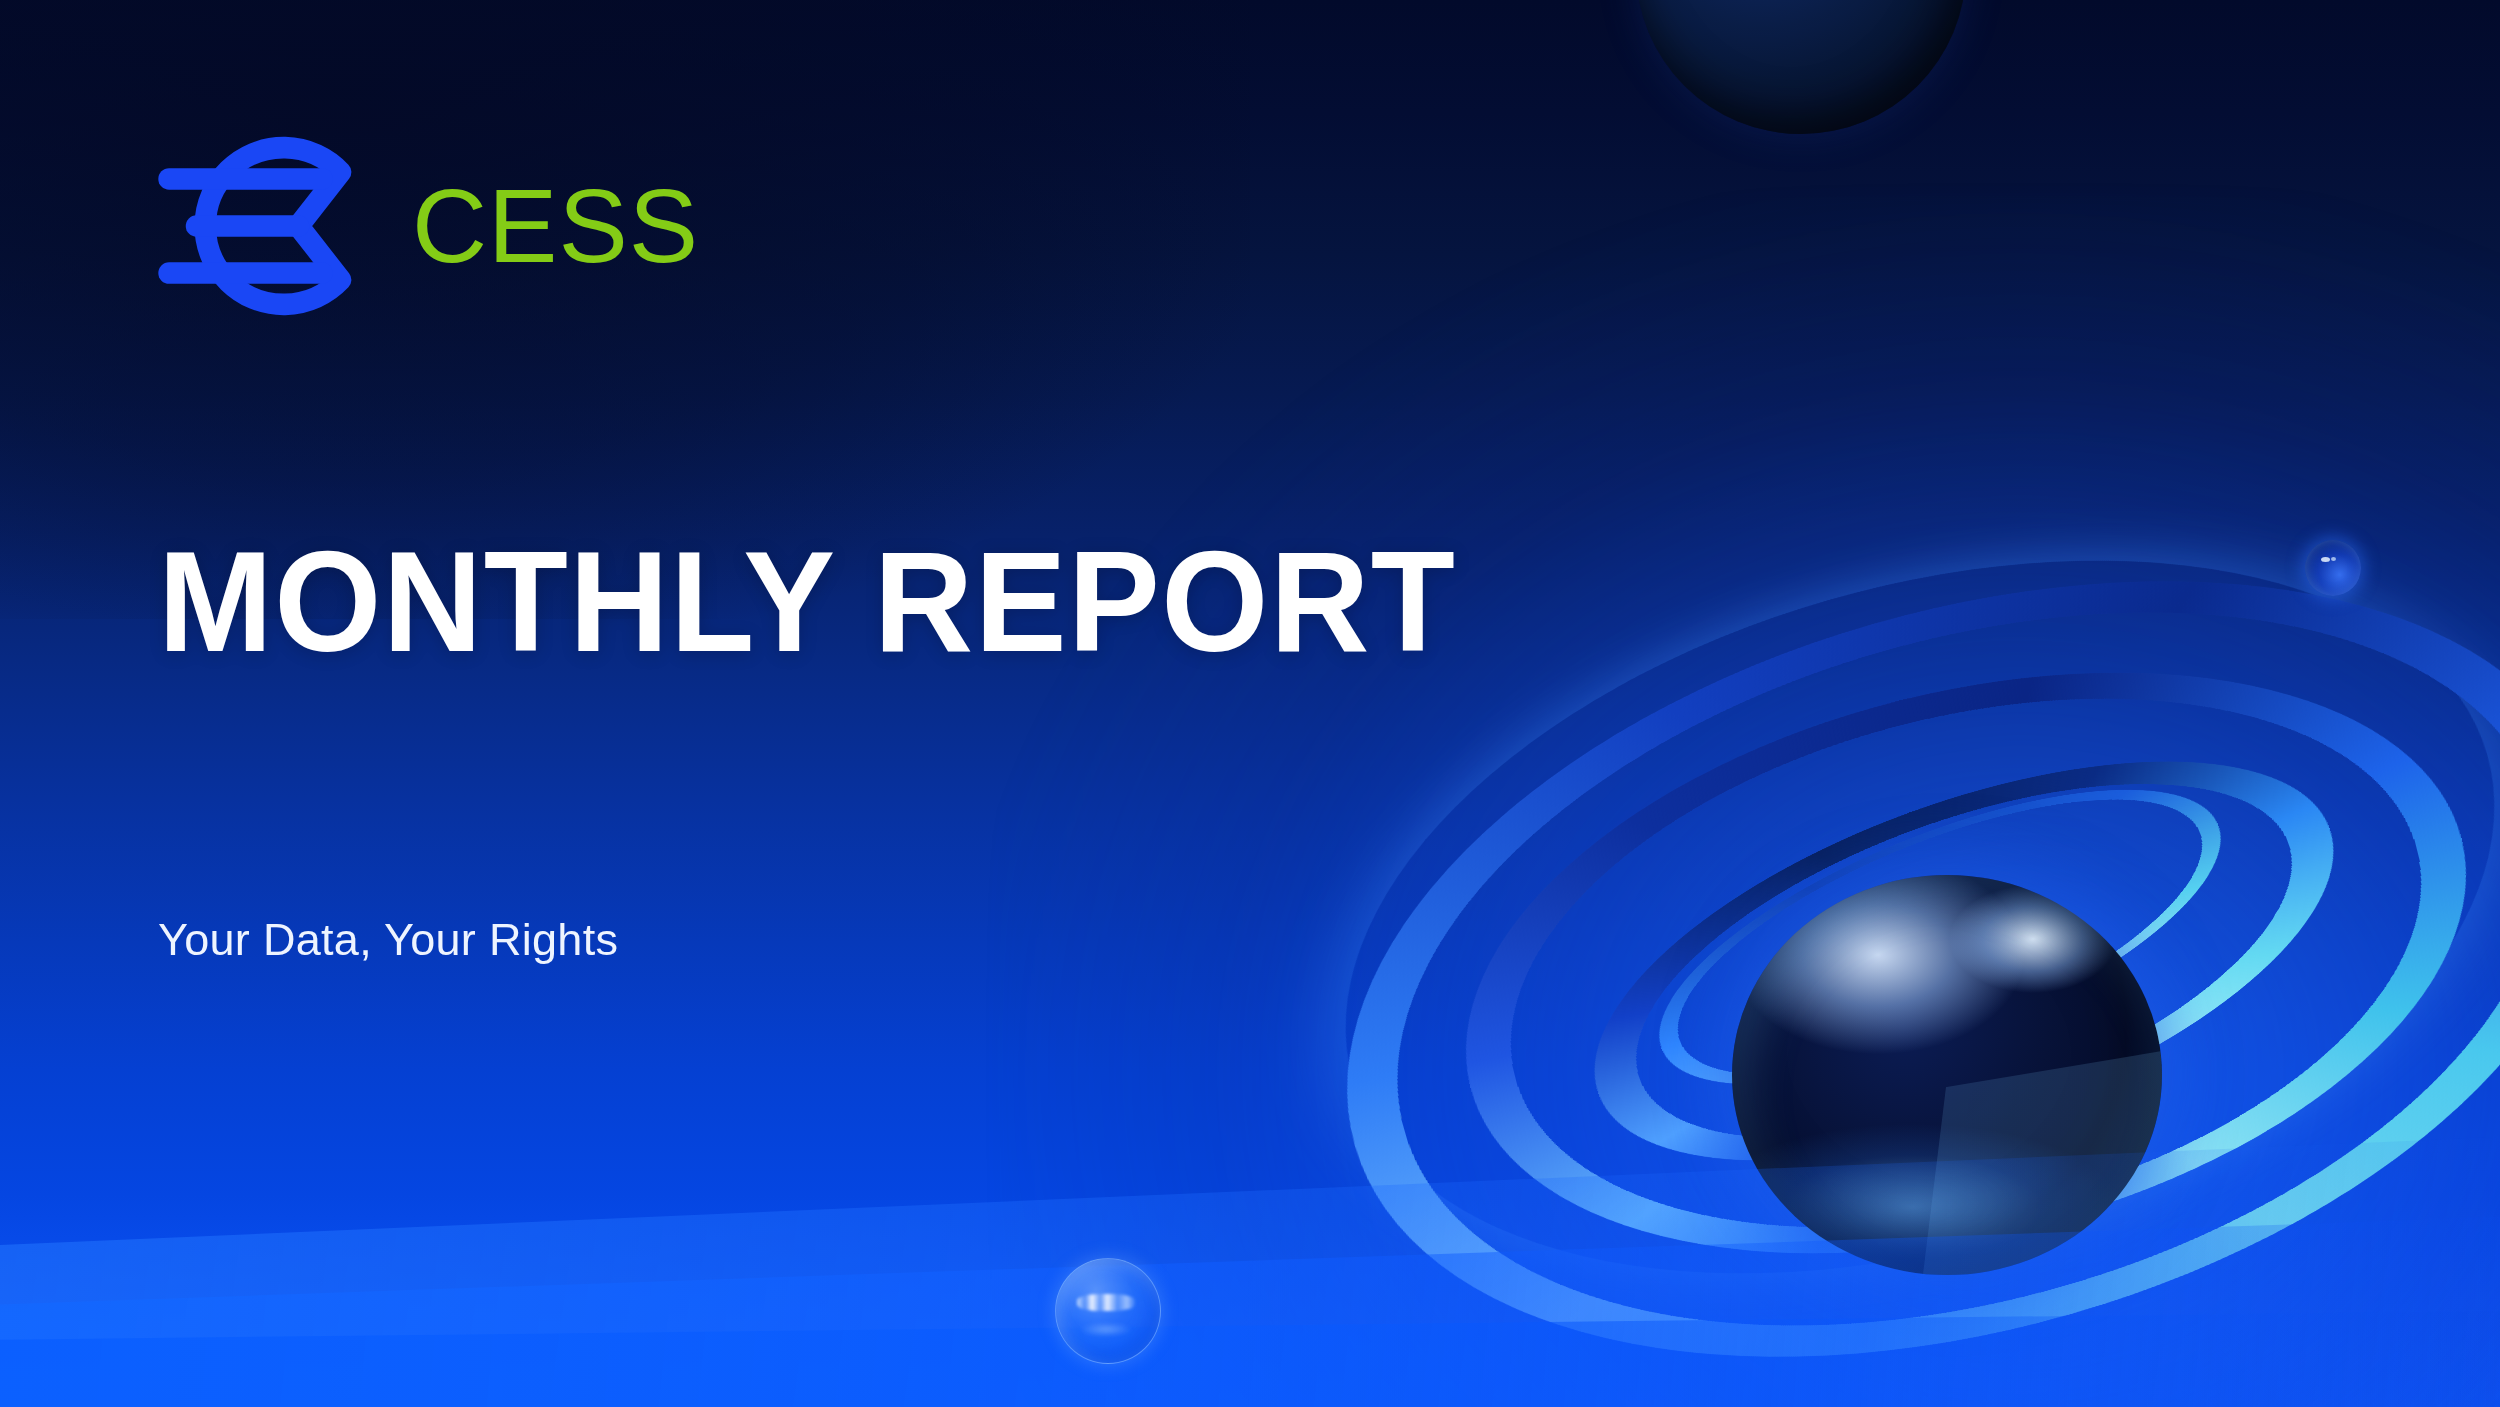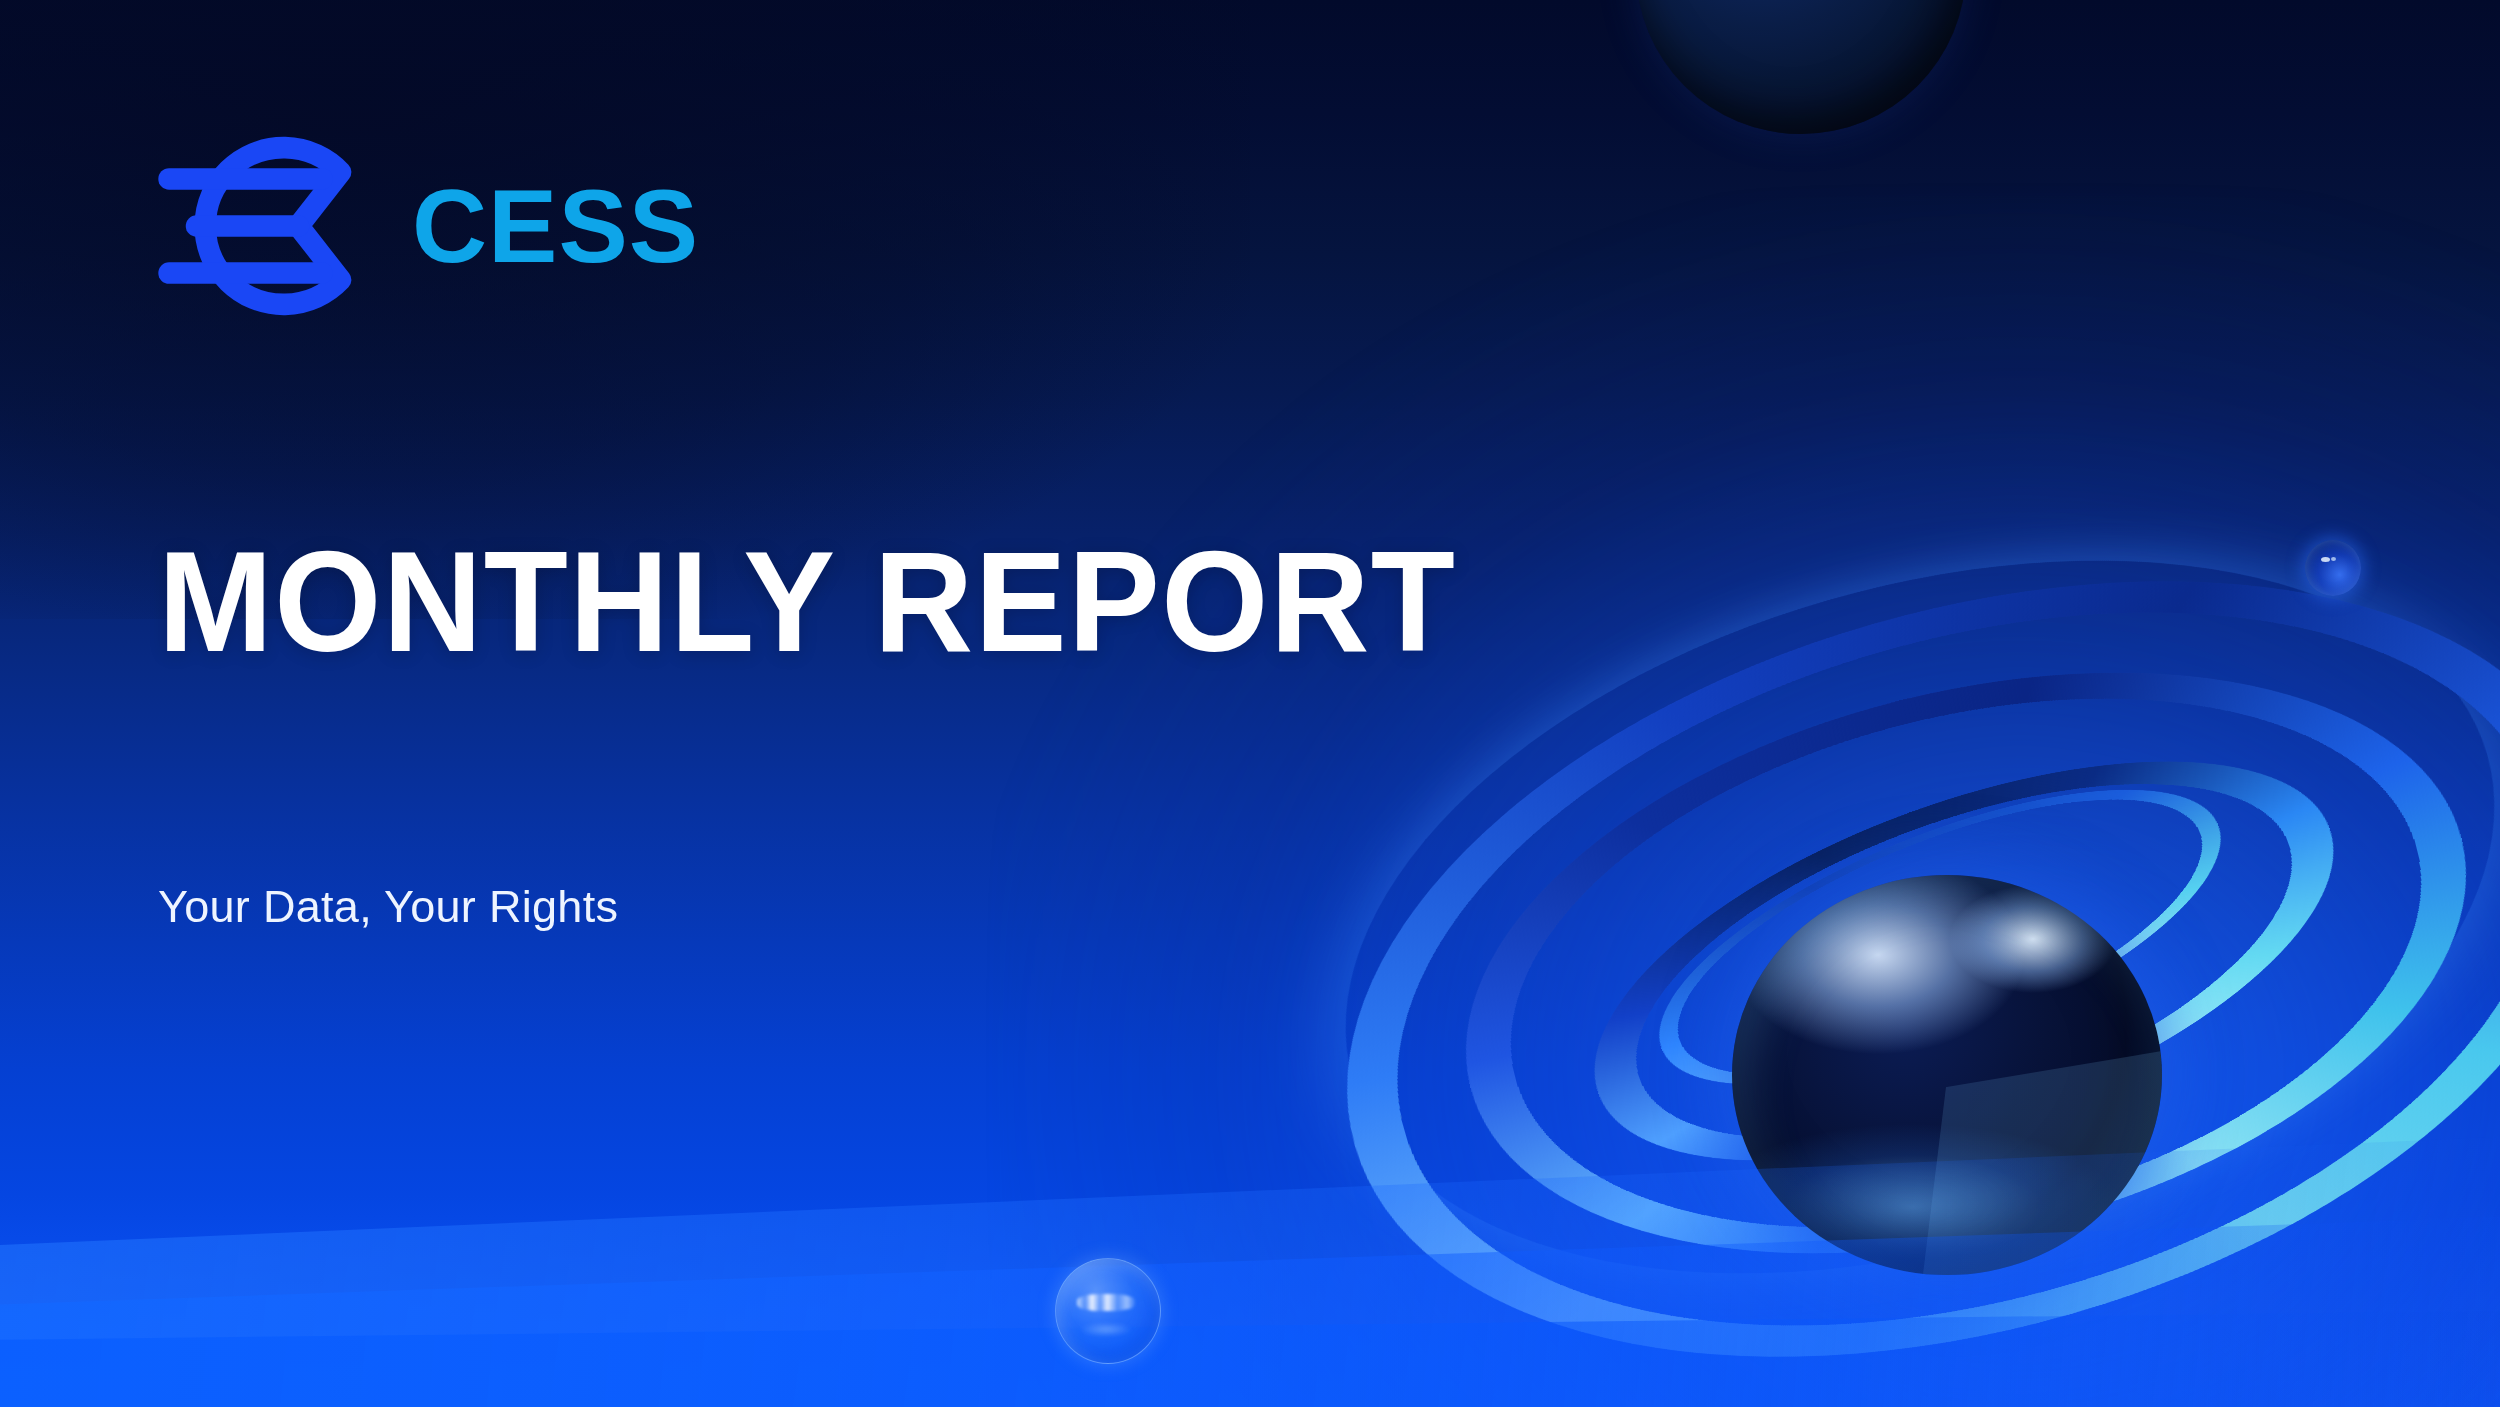--- a/index.html
+++ b/index.html
@@ -314,23 +314,23 @@
   .logo-row {
     position: absolute;
     left: 152px;
     top: 128px;
     display: flex;
     align-items: center;
     gap: 22px;
   }
   .logo-mark { width: 238px; height: 196px; display: block; }
   .logo-word {
-    color: #0ea5e9;
+    color: #84cc16;
     font-size: 104px;
-    font-weight: bold;
+    font-weight: normal;
     letter-spacing: 1px;
     line-height: 1;
     font-family: "Liberation Sans", sans-serif;
   }
 
   
   .headline {
     position: absolute;
     left: 158px;
     top: 528px;
@@ -350,21 +350,21 @@
     top: 775px;
     color: #2e97f7;
     font-size: 57px;
     font-weight: bold;
     letter-spacing: 0.4px;
     white-space: nowrap;
   }
   .tagline {
     position: absolute;
     left: 158px;
-    top: 881px;
+    top: 914px;
     color: #eef4ff;
     font-size: 45px;
     font-weight: normal;
     letter-spacing: 0.3px;
     white-space: nowrap;
     text-align: center;
   }
 </style>
 </head>
 <body>

